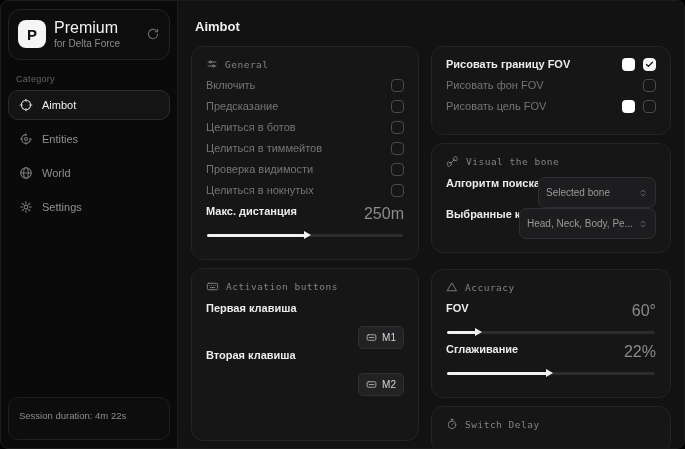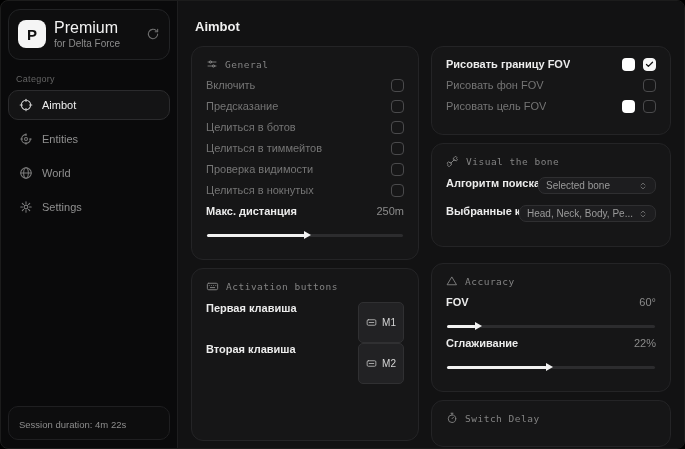--- a/index.html
+++ b/index.html
@@ -12,54 +12,54 @@
   .brand-card { display:flex; align-items:center; gap:8px; border:1px solid #222325; border-radius:12px; padding:8px 9px; background:#0e0e0f; }
   .logo { width:28px; height:28px; border-radius:8px; background:#f5f5f5; color:#111; font-weight:bold; font-size:15px; display:flex; align-items:center; justify-content:center; }
   .brand-txt { flex:1; line-height:1.25; }
   .brand-title { font-size:16px; font-weight:normal; color:#f2f2f2; }
   .brand-sub { font-size:10px; color:#8d8d8d; }
   .refresh { color:#6f6f6f; display:flex; cursor:pointer; }
   .cat-label { font-size:9px; color:#646464; margin:14px 0 6px 8px; letter-spacing:.3px; }
   .nav-item { display:flex; align-items:center; gap:9px; padding:7px 10px; border-radius:10px; border:1px solid transparent; color:#909090; font-size:11px; margin-bottom:4px; cursor:pointer; }
   .nav-item.active { border-color:#2b2b2d; background:#141415; color:#ededed; }
   .nav-item .nico { display:flex; color:inherit; opacity:.85; }
-  .session-card { margin-top:auto; border:1px solid #1f1f21; border-radius:10px; padding:12px 10px 9px; font-size:9.5px; color:#8d8d8d; background:#0d0d0e; }
+  .session-card { margin-top:auto; border:1px solid #1f1f21; border-radius:10px; padding:12px 10px 18px; font-size:9.5px; color:#8d8d8d; background:#0d0d0e; }
 
   
   .main { flex:1; background:#121213; border-left:1px solid #1e1e1f; padding:14px 13px 0 13px; overflow:hidden; }
   .page-title { font-size:13px; font-weight:bold; color:#f0f0f0; margin:4px 0 12px 4px; }
   .cols { display:flex; gap:12px; align-items:flex-start; height:395px; }
   .col { display:flex; flex-direction:column; gap:8px; }
   .col-left { width:234px; height:100%; }
   .col-right { width:240px; }
   .card { background:#161617; border:1px solid #242426; border-radius:12px; padding:11px 14px 13px; width:100%; }
   .card.grow { flex:1; }
   .sec-head { display:flex; align-items:center; gap:7px; color:#838383; font-family:"DejaVu Sans Mono", monospace; font-size:9.5px; letter-spacing:.5px; margin-bottom:9px; }
   .sec-head .sico { display:flex; color:#838383; }
   .row { display:flex; align-items:flex-start; justify-content:space-between; min-height:21px; }
   .row-label { font-size:11px; color:#757575; white-space:nowrap; overflow:hidden; }
   .row-label.hot { color:#ececec; font-weight:bold; }
-  .row-val { font-size:11px; color:#8b8b8b; white-space:nowrap; }
+  .row-val { font-size:16px; color:#8b8b8b; white-space:nowrap; }
 
   .checkbox { width:13px; height:13px; border:1.5px solid #4a4a4c; border-radius:4px; flex:0 0 13px; display:flex; align-items:center; justify-content:center; background:transparent; cursor:pointer; }
   .checkbox svg { display:none; }
   .checkbox.checked { background:#f5f5f5; border-color:#f5f5f5; }
   .checkbox.checked svg { display:block; }
   .swatch { width:13px; height:13px; border-radius:4px; background:#fff; flex:0 0 13px; cursor:pointer; }
   .ctrls { display:flex; align-items:center; gap:8px; }
 
   .slider { position:relative; height:10px; margin:4px 1px 6px; cursor:pointer; }
   .slider .track { position:absolute; top:4px; left:0; right:0; height:2.5px; background:#2c2c2e; border-radius:2px; }
   .slider .fill { position:absolute; top:4px; left:0; height:2.5px; background:#f2f2f2; border-radius:2px; }
   .slider .fill::after { content:""; position:absolute; right:-6px; top:-3.2px; width:0; height:0; border-left:7px solid #f2f2f2; border-top:4.5px solid transparent; border-bottom:4.5px solid transparent; }
 
-  .keybadge { display:flex; align-items:center; gap:5px; background:#222224; border:1px solid #303032; border-radius:5px; padding:14px 7px; font-size:10px; color:#d6d6d6; cursor:pointer; }
+  .keybadge { display:flex; align-items:center; gap:5px; background:#222224; border:1px solid #303032; border-radius:5px; padding:5px 7px; font-size:10px; color:#d6d6d6; cursor:pointer;margin-top:24px; }
   .keybadge .kico { display:flex; color:#bdbdbd; }
 
-  .dropdown { display:flex; align-items:center; justify-content:space-between; gap:5px; background:#1d1d1f; border:1px solid #2f2f31; border-radius:7px; padding:2px 7px; font-size:10px; color:#9a9a9a; cursor:pointer; }
+  .dropdown { display:flex; align-items:center; justify-content:space-between; gap:5px; background:#1d1d1f; border:1px solid #2f2f31; border-radius:7px; padding:9px 7px; font-size:10px; color:#9a9a9a; cursor:pointer; }
   .dd1 { width:118px; flex:0 0 118px; }
   .dd2 { width:137px; flex:0 0 137px; }
   .dd-txt { white-space:nowrap; overflow:hidden; }
   .dd .cico { display:flex; color:#8a8a8a; flex:0 0 auto; }
 
   .mt16 { margin-top:8px; }
   svg { stroke:currentColor; fill:none; stroke-width:1.8; stroke-linecap:round; stroke-linejoin:round; }
 </style>
 </head>
 <body>

